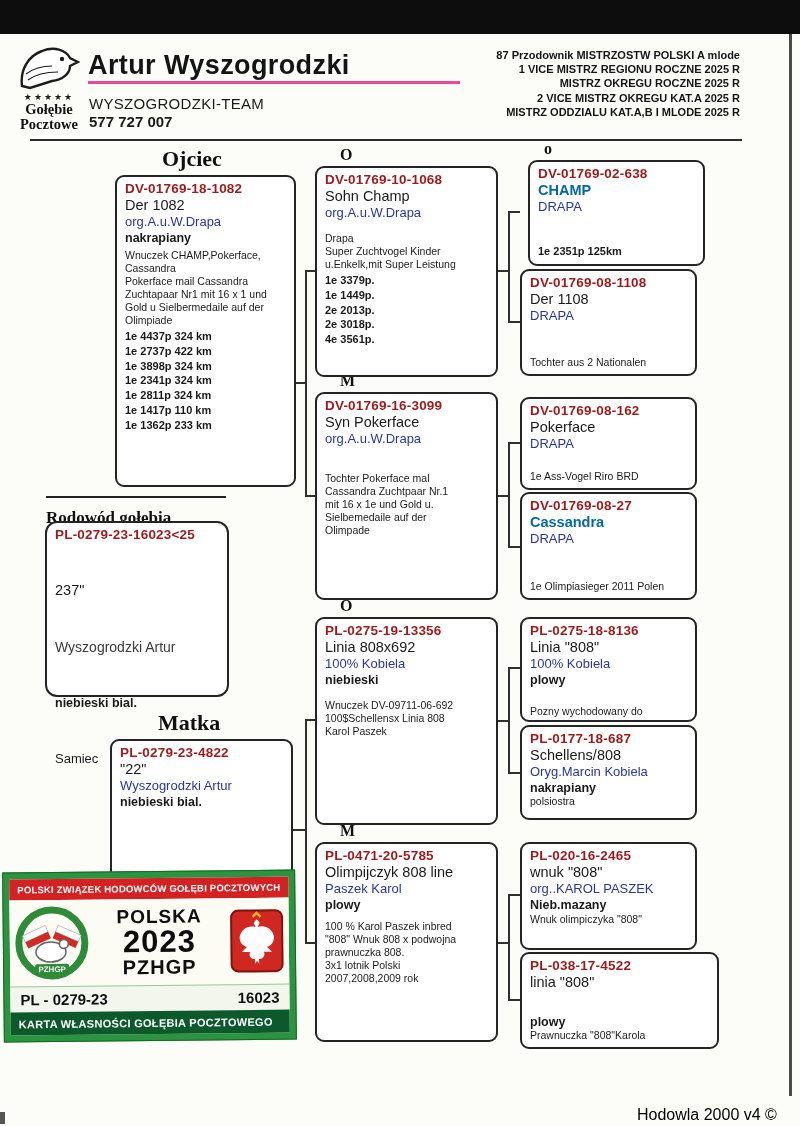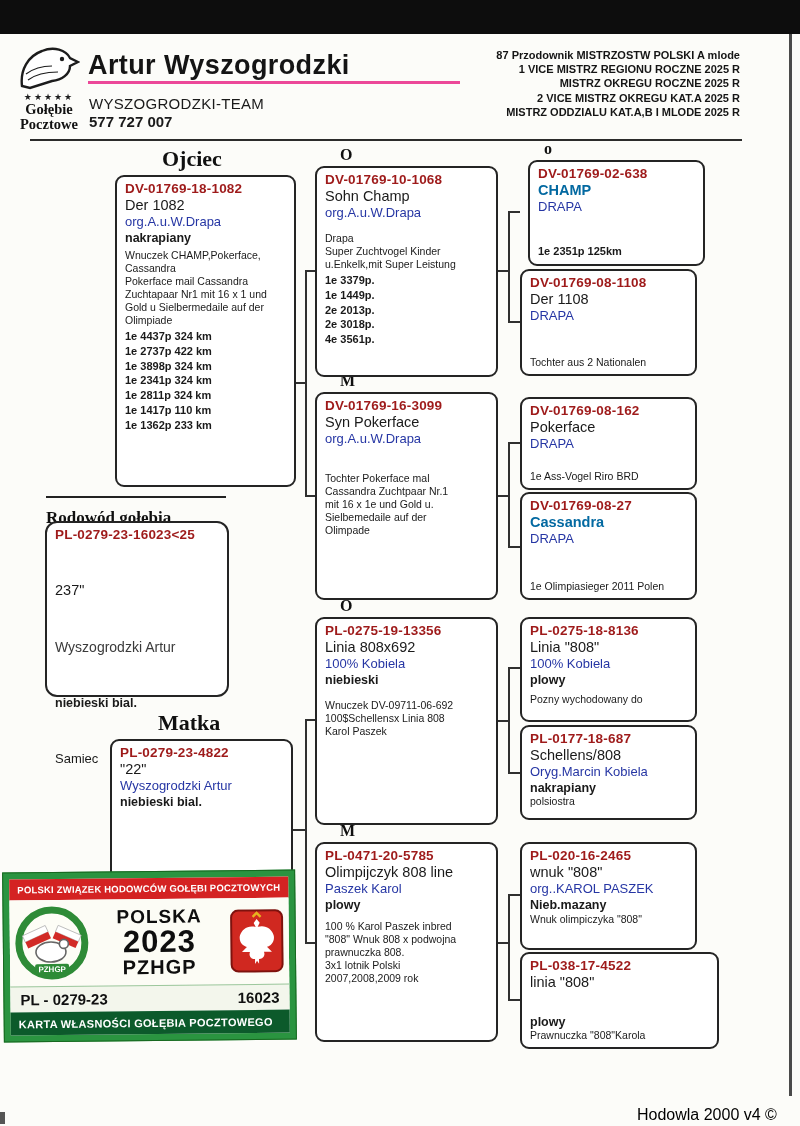--- a/index.html
+++ b/index.html
@@ -250,21 +250,21 @@
     <div class="bname olive">Cassandra</div>
     <div class="org">DRAPA</div>
     <div class="desc bottom">1e Olimpiasieger 2011 Polen</div>
   </div>
 
   <div class="pbox" style="left:520px;top:617px;width:177px;height:105px;">
     <div class="ring">PL-0275-18-8136</div>
     <div class="bname">Linia "808"</div>
     <div class="org">100% Kobiela</div>
     <div class="clr">plowy</div>
-    <div class="desc" style="margin-top:6px;">Pozny wychodowany do</div>
+    <div class="desc" style="margin-top:18px;">Pozny wychodowany do</div>
   </div>
 
   <div class="pbox" style="left:520px;top:725px;width:177px;height:95px;">
     <div class="ring">PL-0177-18-687</div>
     <div class="bname">Schellens/808</div>
     <div class="org">Oryg.Marcin Kobiela</div>
     <div class="clr">nakrapiany</div>
     <div class="desc" style="margin-top:0;">polsiostra</div>
   </div>
 

